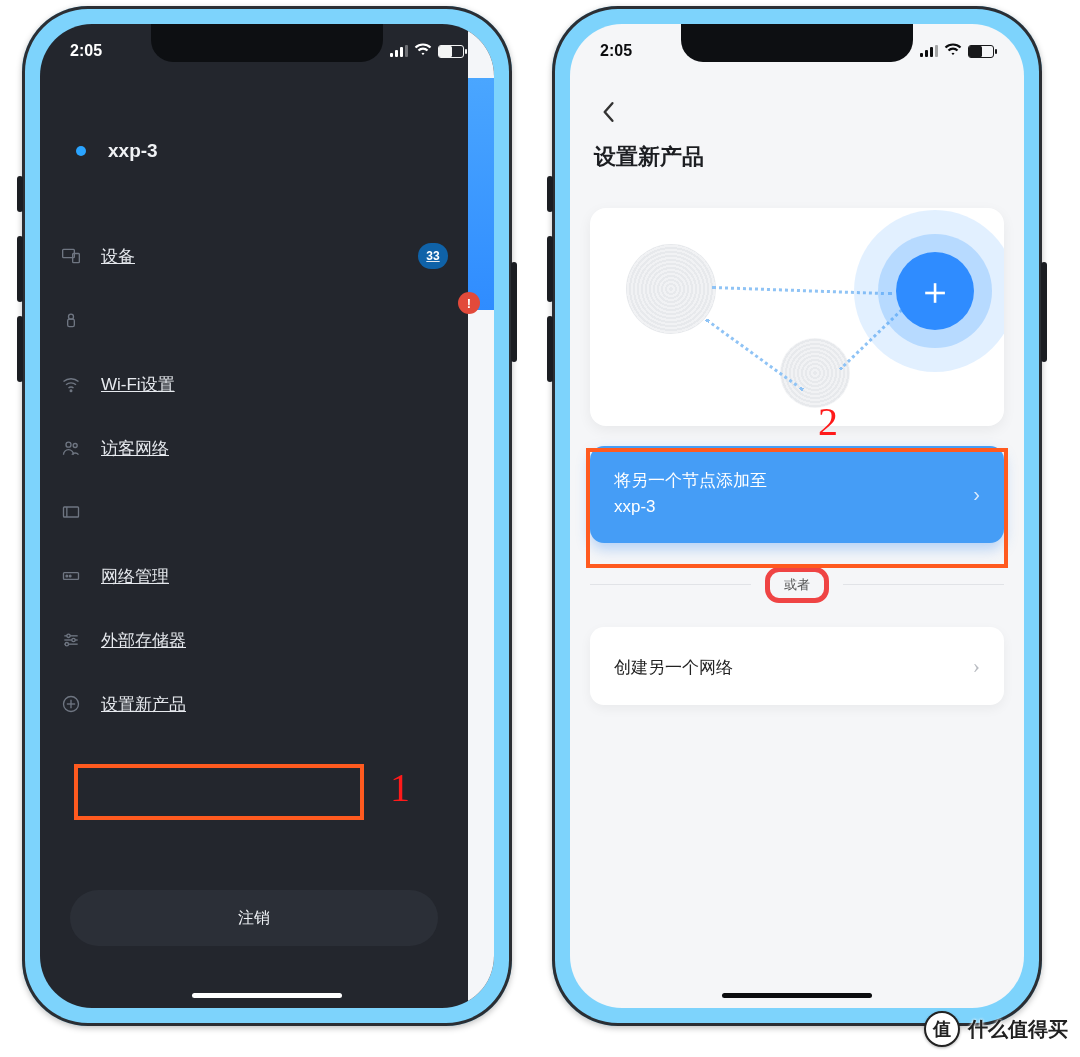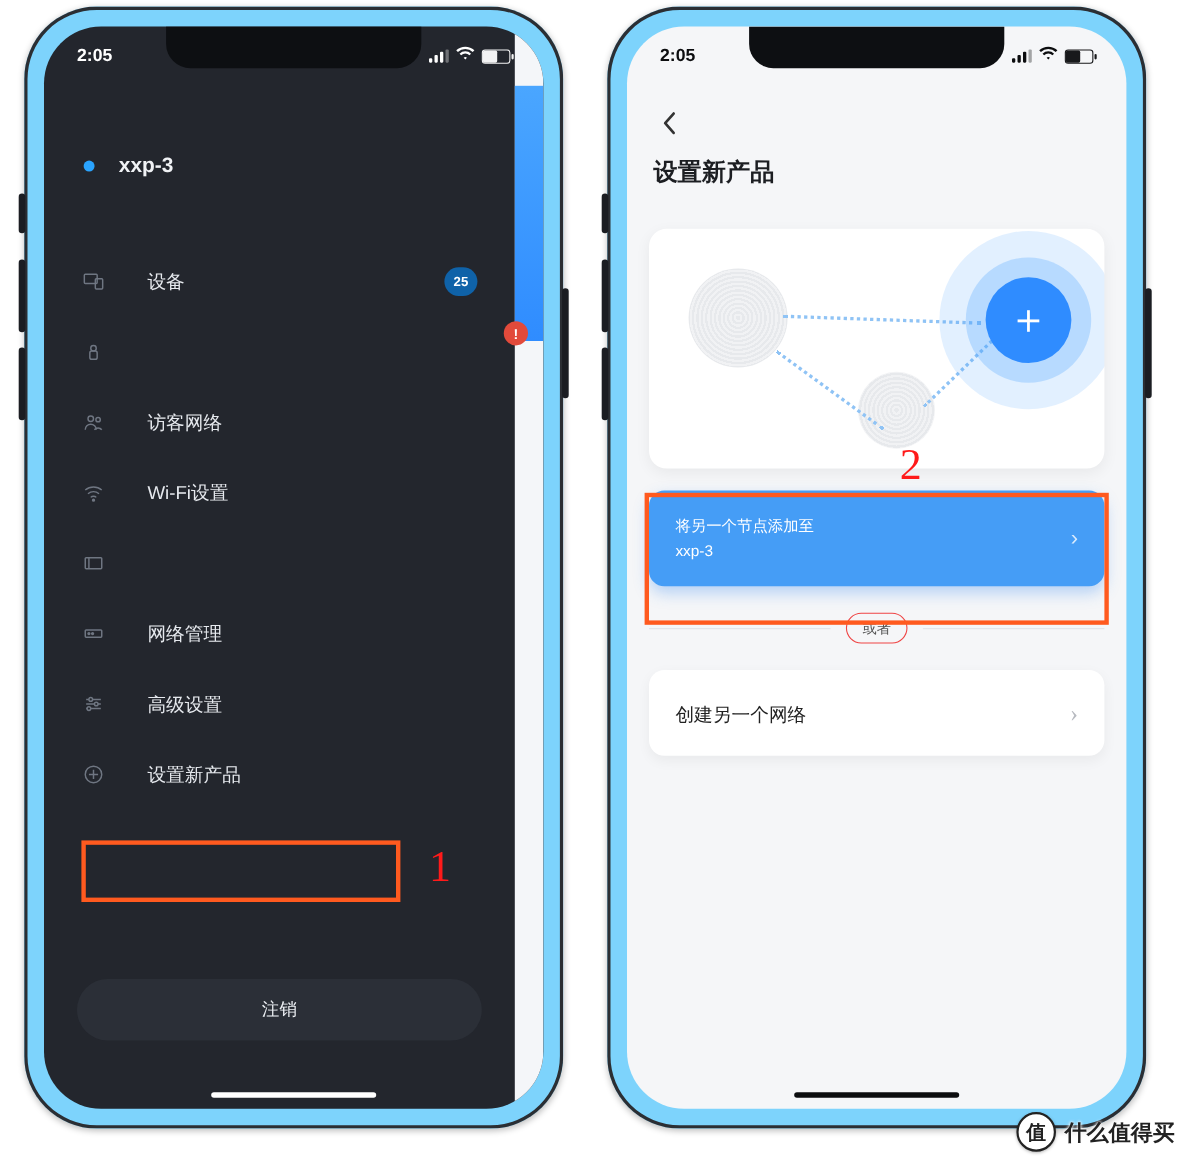--- a/index.html
+++ b/index.html
@@ -81,21 +81,21 @@
   
   .dark { background:#23262d; color:#f0f2f5; }
   .dark .status { color:#fff; }
   .peek { position:absolute; top:0; right:0; bottom:0; width:26px; background:#f4f6f9; }
   .peek .strip { position:absolute; top:54px; left:0; width:100%; height:232px; background:linear-gradient(#4aa6ff,#2f8cff); }
   .peek .alert { position:absolute; top:268px; left:-10px; width:22px; height:22px; border-radius:50%; background:#e24a3b; color:#fff; font-size:13px; font-weight:700; display:flex; align-items:center; justify-content:center; }
   .net-head { position:absolute; top:116px; left:36px; display:flex; align-items:center; gap:22px; }
   .net-head .dot { width:10px; height:10px; border-radius:50%; background:#2aa4ff; }
   .net-head .name { font-size:19px; font-weight:600; }
   .menu { position:absolute; top:200px; left:0; right:26px; }
-  .menu-item { display:flex; align-items:center; height:64px; padding:0 34px; gap:38px; font-size:17px; color:#e6e9ee; position:relative; }
+  .menu-item { display:flex; align-items:center; height:64px; padding:0 20px; gap:19px; font-size:17px; color:#e6e9ee; position:relative;text-decoration:underline; }
   .menu-item .ico { width:22px; display:flex; justify-content:center; color:#6f7682; }
   .menu-item .lbl { flex:1; }
   .badge { background:#0f62a8; color:#fff; font-size:12px; font-weight:600; width:30px; height:26px; border-radius:13px; display:flex; align-items:center; justify-content:center; }
   .bottom-btns { position:absolute; bottom:62px; left:30px; right:56px; display:flex; gap:18px; }
   .pill { flex:1; height:56px; border-radius:28px; background:#2b2f37; display:flex; align-items:center; justify-content:center; font-size:16px; color:#eef1f5; }
 
   
   .light { background:#f5f6f8; color:#1c1e22; }
   .light .status { color:#0c0d0f; }
   .hdr { position:absolute; top:60px; left:0; right:0; padding:14px 24px 0; }
@@ -108,25 +108,25 @@
   .node { position:absolute; border-radius:50%; background:repeating-radial-gradient(circle,#e7e9ec 0 2px,#f1f2f4 2px 4px); }
   .n1 { width:90px; height:90px; left:36px; top:36px; }
   .n2 { width:70px; height:70px; left:190px; top:130px; }
   .add-node { position:absolute; right:30px; top:44px; width:78px; height:78px; border-radius:50%; background:#2f8cff; display:flex; align-items:center; justify-content:center; box-shadow:0 0 0 18px rgba(73,160,255,.28),0 0 0 42px rgba(73,160,255,.16); }
   .add-node span { color:#fff; font-size:38px; font-weight:300; line-height:1; }
   .dotline { position:absolute; border-top:3px dotted #8fc3f5; transform-origin:left center; }
   .dl1 { left:122px; top:78px; width:180px; transform:rotate(2deg); }
   .dl2 { left:116px; top:110px; width:120px; transform:rotate(36deg); }
   .dl3 { left:250px; top:160px; width:110px; transform:rotate(-44deg); }
   .primary-btn { margin-top:20px; background:#459df6; color:#fff; border-radius:14px; padding:22px 24px; display:flex; align-items:center; box-shadow:0 6px 14px rgba(60,140,240,.35); }
-  .primary-btn .txt { flex:1; font-size:14px; line-height:1.55; }
+  .primary-btn .txt { flex:1; font-size:17px; line-height:1.55; }
   .chev { color:rgba(255,255,255,.8); font-size:20px; }
   .or-row { display:flex; align-items:center; margin:24px 0; gap:14px; }
   .or-row .line { flex:1; height:1px; background:#e1e3e7; }
-  .or-row .chip { border:1px solid #ef4444; border-radius:14px; padding:4px 14px; font-size:13px; color:#555; }
+  .or-row .chip { border:5px solid #ef4444; border-radius:14px; padding:4px 14px; font-size:13px; color:#555; }
   .sec-card { background:#fff; border-radius:14px; padding:26px 24px; display:flex; align-items:flex-end; box-shadow:0 4px 12px rgba(0,0,0,.05);font-family:Liberation Serif, serif; }
   .sec-card .lbl { flex:1; font-size:17px; color:#222; }
   .sec-card .chev2 { color:#b7bac0; font-size:22px; }
 
   
   .annot-box { position:absolute; border:4px solid #ff5a1f; pointer-events:none; z-index:60; }
   .annot-num { position:absolute; color:#ff1a1a; font-size:40px; font-family:"Times New Roman",serif; pointer-events:none; z-index:60; }
 
   
   .wm { position:absolute; right:12px; bottom:10px; display:flex; align-items:center; gap:8px; color:#222; font-weight:700; font-size:20px; text-shadow:0 0 3px #fff,0 0 3px #fff; }
@@ -182,48 +182,48 @@
 
       <div class="menu">
         <div class="menu-item">
           <span class="ico">
               <svg class="isvg" viewBox="0 0 24 24">
                 <rect x="2" y="4" width="14" height="10" rx="1"></rect>
                 <rect x="14" y="9" width="8" height="11" rx="1"></rect>
               </svg>
             </span>
           <span class="lbl">设备</span>
-          <span class="badge">25</span>
+          <span class="badge">33</span>
         </div>
         <div class="menu-item">
           <span class="ico">
               <svg class="isvg" viewBox="0 0 24 24">
                 <circle cx="12" cy="8" r="3"></circle>
                 <rect x="8" y="11" width="8" height="9" rx="2"></rect>
               </svg>
             </span>
+        </div>
+        <div class="menu-item">
+          <span class="ico">
+              <svg class="isvg" viewBox="0 0 24 24">
+                <path d="M3 9a14 14 0 0118 0M6 13a9 9 0 0112 0M9 17a4 4 0 016 0"></path>
+                <circle cx="12" cy="20" r="1" fill="currentColor"></circle>
+              </svg>
+            </span>
+          <span class="lbl">Wi-Fi设置</span>
         </div>
         <div class="menu-item">
           <span class="ico">
               <svg class="isvg" viewBox="0 0 24 24">
                 <circle cx="9" cy="8" r="3"></circle>
                 <circle cx="17" cy="9" r="2.4"></circle>
                 <path d="M3 20a6 6 0 0112 0M13 20a5 5 0 018 0"></path>
               </svg>
             </span>
           <span class="lbl">访客网络</span>
-        </div>
-        <div class="menu-item">
-          <span class="ico">
-              <svg class="isvg" viewBox="0 0 24 24">
-                <path d="M3 9a14 14 0 0118 0M6 13a9 9 0 0112 0M9 17a4 4 0 016 0"></path>
-                <circle cx="12" cy="20" r="1" fill="currentColor"></circle>
-              </svg>
-            </span>
-          <span class="lbl">Wi-Fi设置</span>
         </div>
         <div class="menu-item">
           <span class="ico">
               <svg class="isvg" viewBox="0 0 24 24">
                 <rect x="3" y="6" width="18" height="12" rx="1"></rect>
                 <line x1="7" y1="6" x2="7" y2="18"></line>
               </svg>
             </span>
         </div>
         <div class="menu-item">
@@ -240,21 +240,21 @@
           <span class="ico">
               <svg class="isvg" viewBox="0 0 24 24">
                 <line x1="4" y1="7" x2="20" y2="7"></line>
                 <line x1="4" y1="12" x2="20" y2="12"></line>
                 <line x1="4" y1="17" x2="20" y2="17"></line>
                 <circle cx="9" cy="7" r="2" fill="#23262d"></circle>
                 <circle cx="15" cy="12" r="2" fill="#23262d"></circle>
                 <circle cx="7" cy="17" r="2" fill="#23262d"></circle>
               </svg>
             </span>
-          <span class="lbl">高级设置</span>
+          <span class="lbl">外部存储器</span>
         </div>
         <div class="menu-item">
           <span class="ico">
               <svg class="isvg" viewBox="0 0 24 24">
                 <circle cx="12" cy="12" r="9"></circle>
                 <line x1="12" y1="7" x2="12" y2="17"></line>
                 <line x1="7" y1="12" x2="17" y2="12"></line>
               </svg>
             </span>
           <span class="lbl">设置新产品</span>

